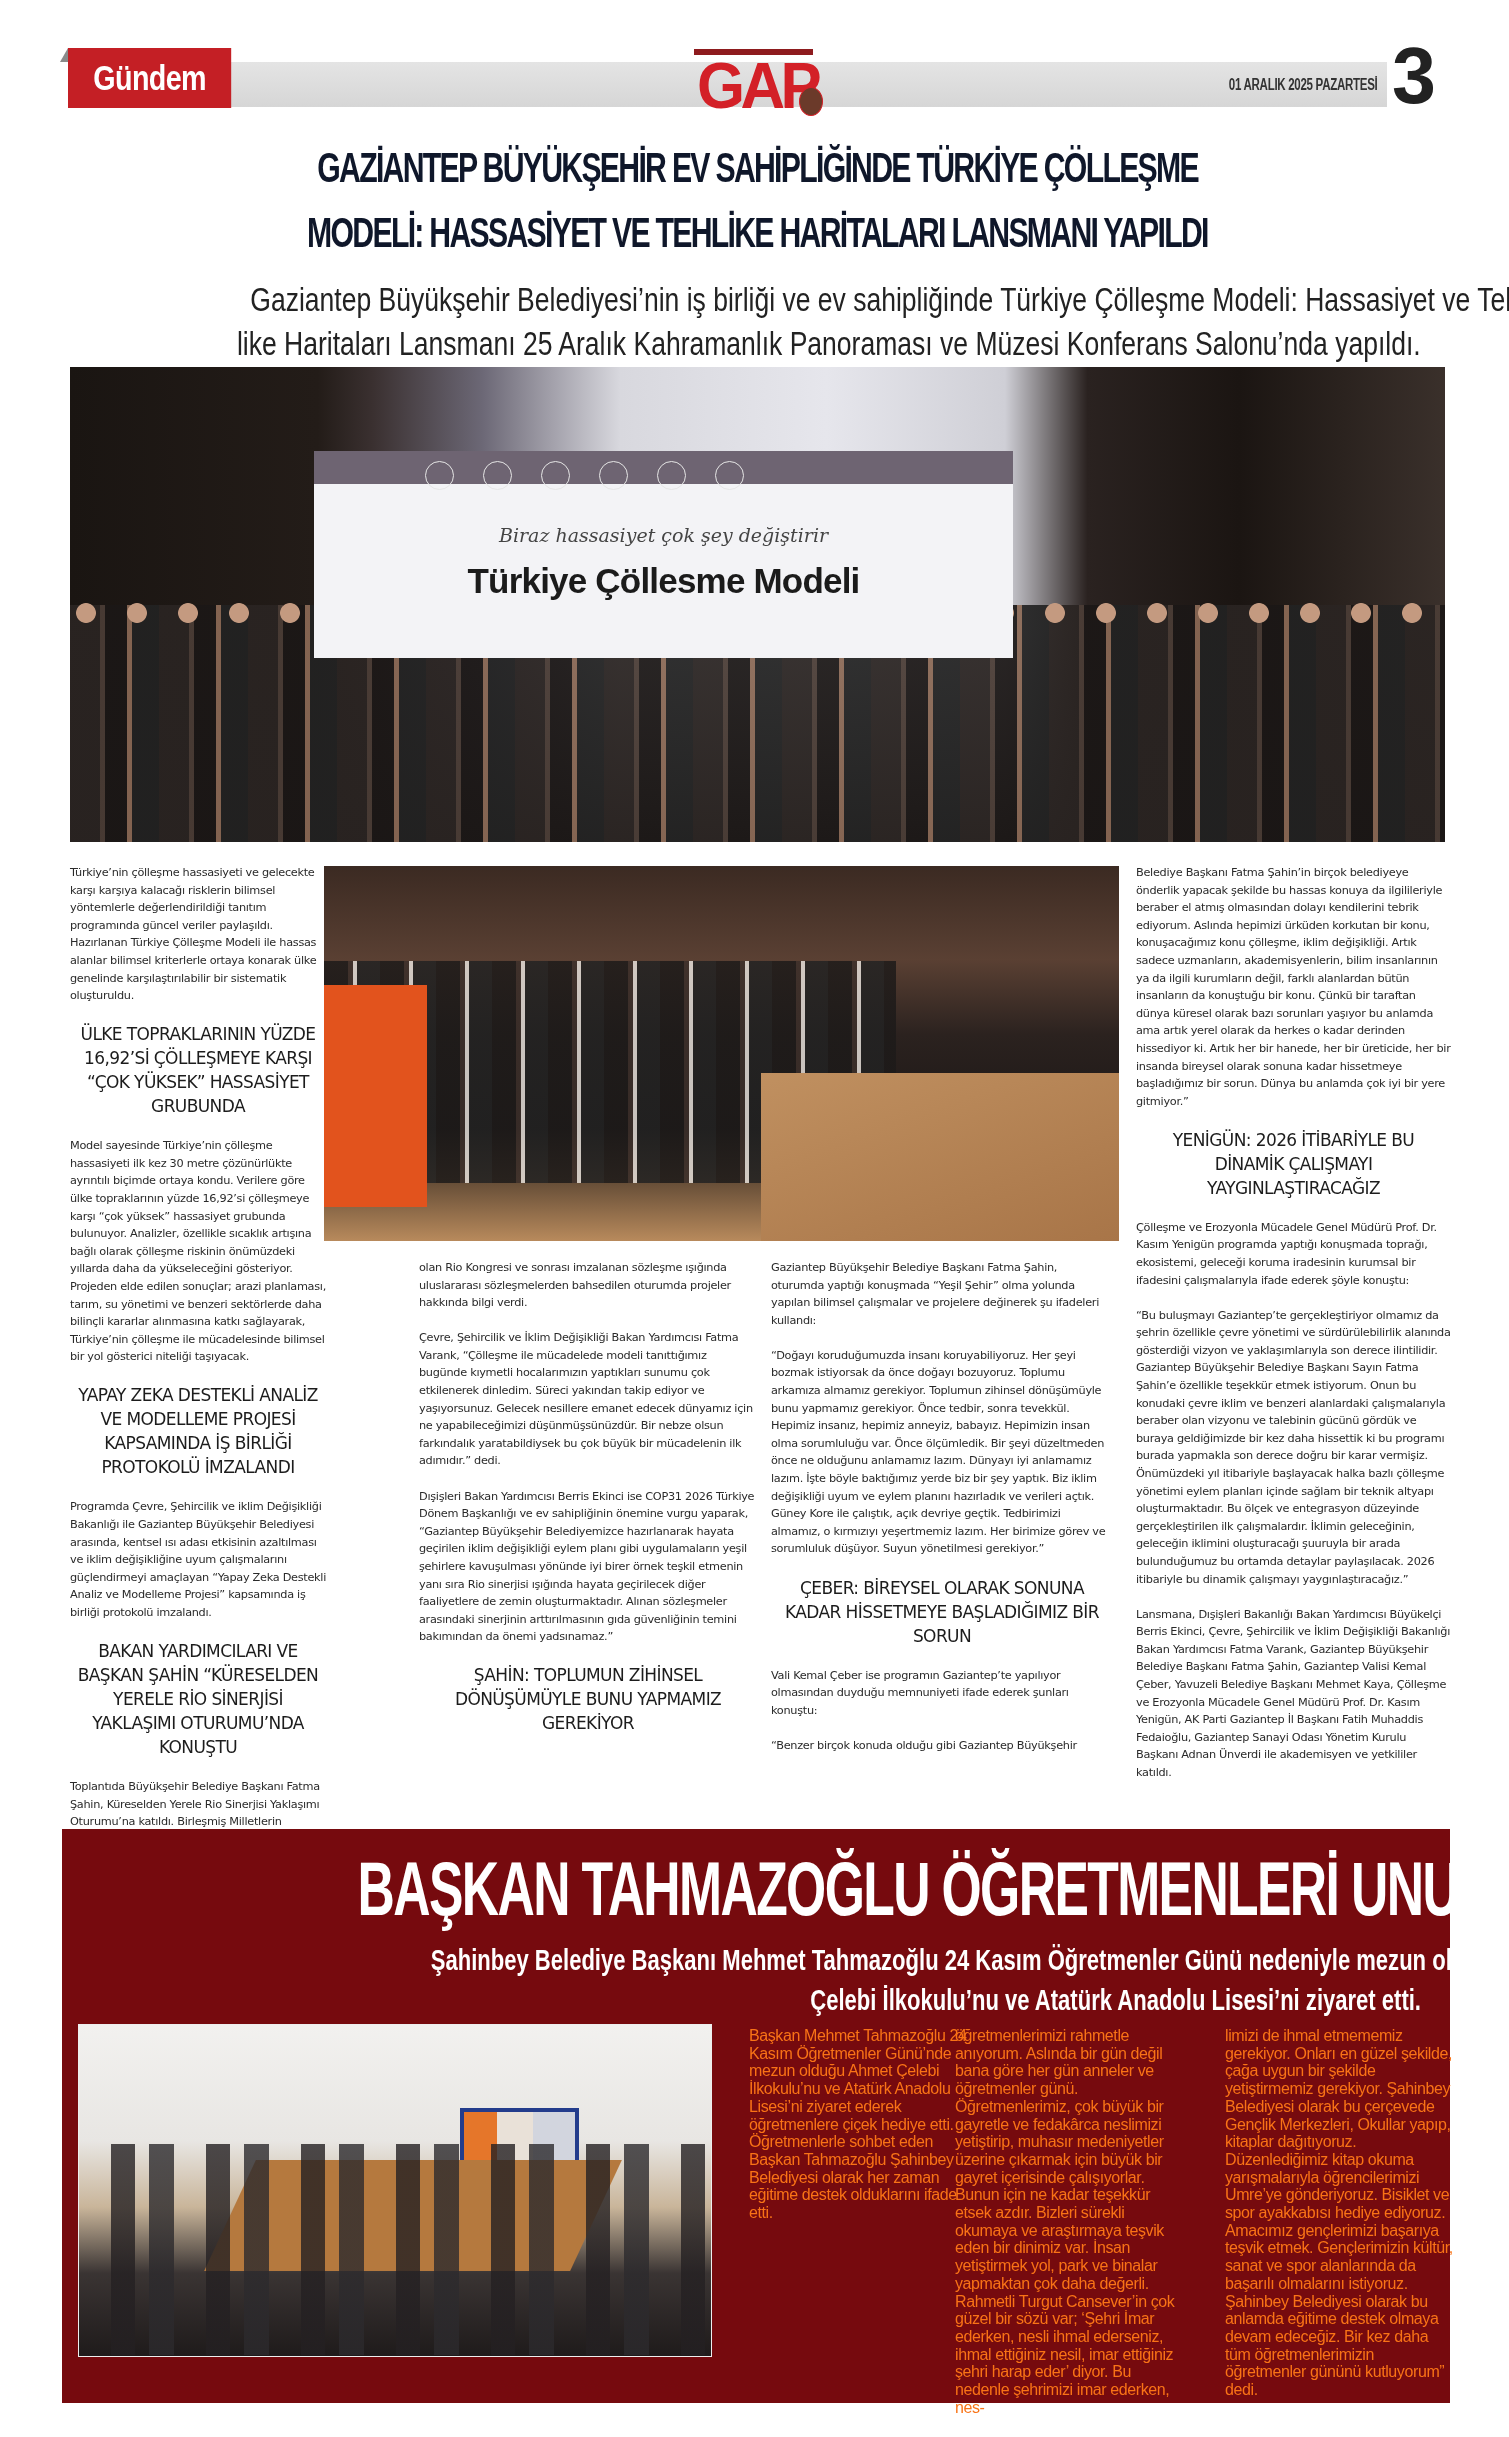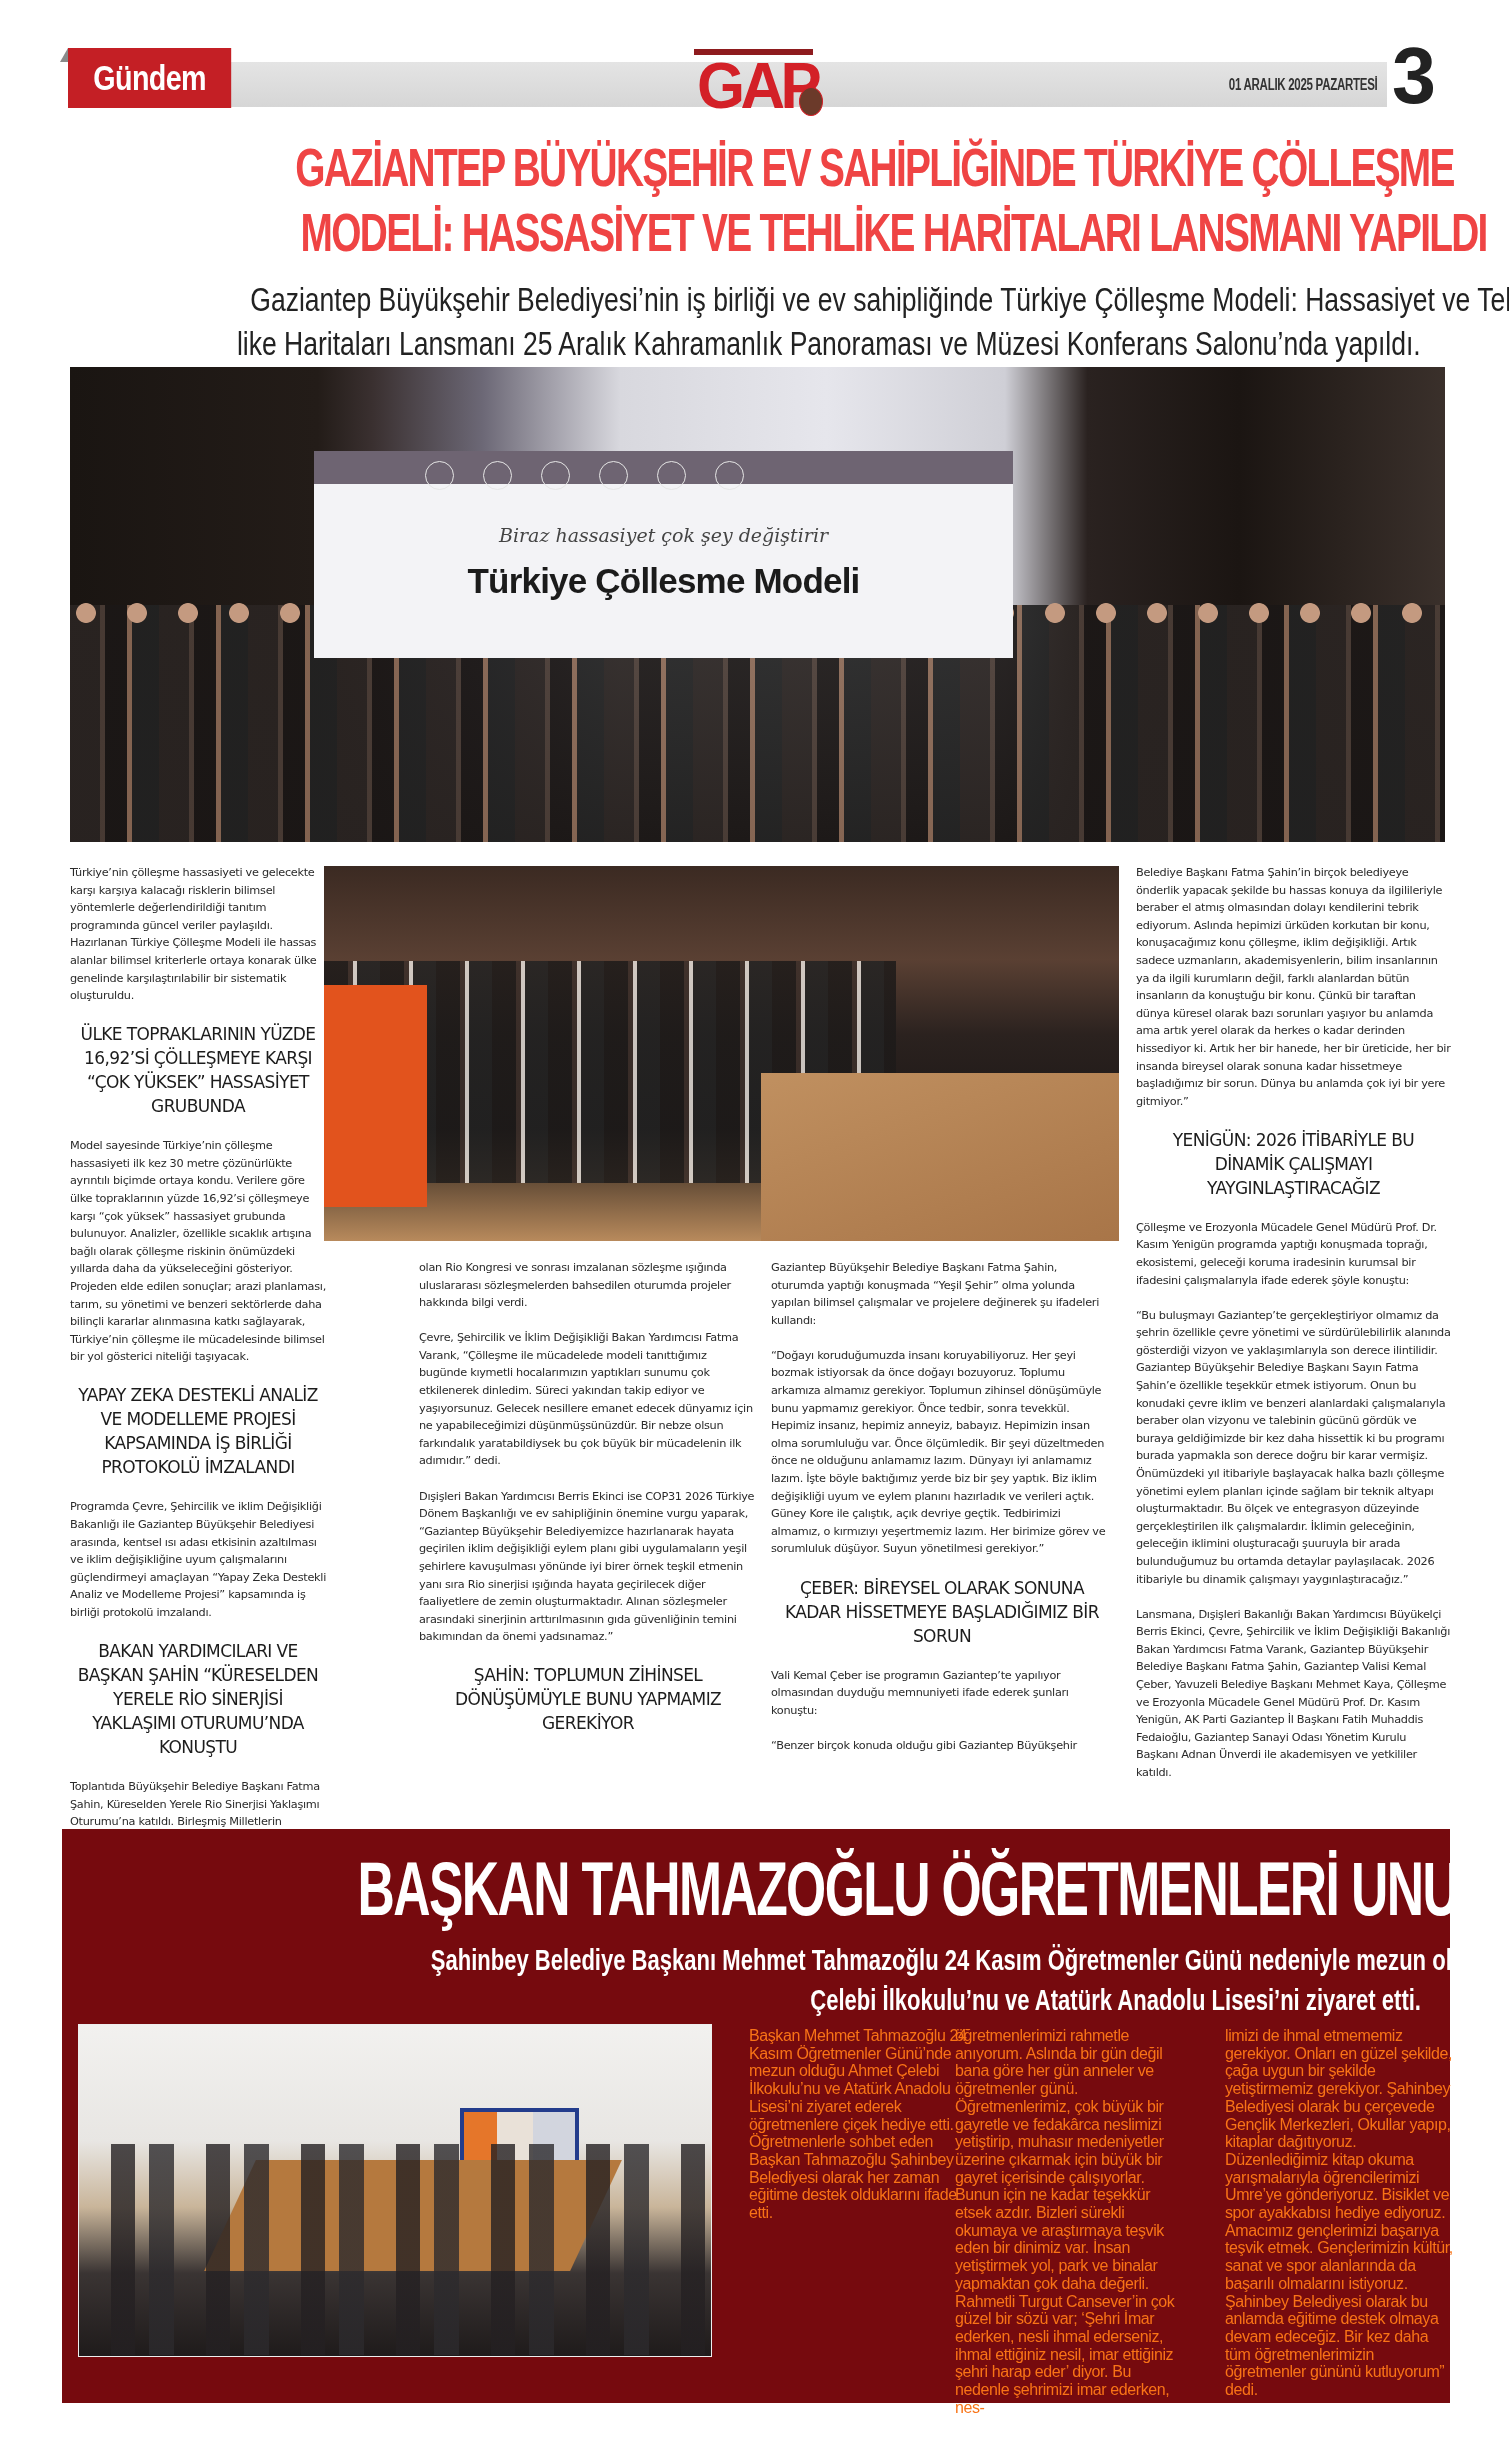--- a/index.html
+++ b/index.html
@@ -11,21 +11,21 @@
   .hdr-section { left:68px; top:48px; width:164px; height:60px; background:#c41f25; color:#fff; font-family:"Liberation Sans", sans-serif; font-weight:bold; font-size:35px; line-height:60px; text-align:center; transform:scaleX(0.82); transform-origin:left center; width:199px; letter-spacing:-0.8px; }
   .hdr-section-fold { left:60px; top:48px; width:0; height:0; border-right:8px solid #8a8a8a; border-top:14.3px solid transparent; }
   .logo { left:694px; top:49px; width:127px; height:72px; }
   .logo-strip { position:absolute; left:0; top:0; width:119px; height:6.4px; background:#8e1b1e; }
   .logo-text { position:absolute; left:3.2px; top:1.6px; font-family:"Liberation Sans", sans-serif; font-weight:bold; font-size:65px; line-height:70px; color:#d32027; letter-spacing:-4.8px; transform:scaleX(0.95); transform-origin:left; }
   .logo-badge { position:absolute; left:105px; top:38px; width:22px; height:27px; border-radius:50%; background:#6b3a2a; border:1.6px solid #d32027; }
   .hdr-date { right:133px; top:70px; font-size:16px; font-weight:bold; color:#333; transform:scaleX(0.72); transform-origin:right center; white-space:nowrap; letter-spacing:-0.4px; line-height:30px; }
   .hdr-page { left:1392px; top:32px; font-size:79px; font-weight:bold; color:#222; line-height:87px; }
 
   
-  .headline { left:70px; top:135px; width:1375px; text-align:center; font-weight:bold; font-size:54px; line-height:65px; color:#ef4444; letter-spacing:-2.4px; }
+  .headline { left:70px; top:135px; width:1375px; text-align:center; font-weight:bold; font-size:42px; line-height:65px; color:#0f172a; letter-spacing:-2.4px; }
   .headline span { display:inline-block; transform:scaleX(0.72); transform-origin:center; white-space:nowrap; }
   .deck { left:70px; top:277px; width:1375px; text-align:center; font-size:34px; line-height:44px; color:#222; }
   .deck span { display:inline-block; transform:scaleX(0.78); transform-origin:center; white-space:nowrap; }
 
   
   .photo { overflow:hidden; }
   .photo-main { left:70px; top:367px; width:1375px; height:475px; background:
       linear-gradient(180deg, rgba(0,0,0,0) 55%, rgba(20,15,12,0.85) 100%),
       linear-gradient(90deg,#1a1512 0%, #231c18 18%, #3a3030 22%, #6c6876 30%, #d8d8de 40%, #e6e6ec 55%, #cfcfd6 68%, #2a2220 74%, #1b1512 85%, #3a302b 100%); }
   .screen { left:314px; top:451px; width:699px; height:207px; background:linear-gradient(180deg,#6e6472 0 16%, #f3f3f6 16% 100%); }

